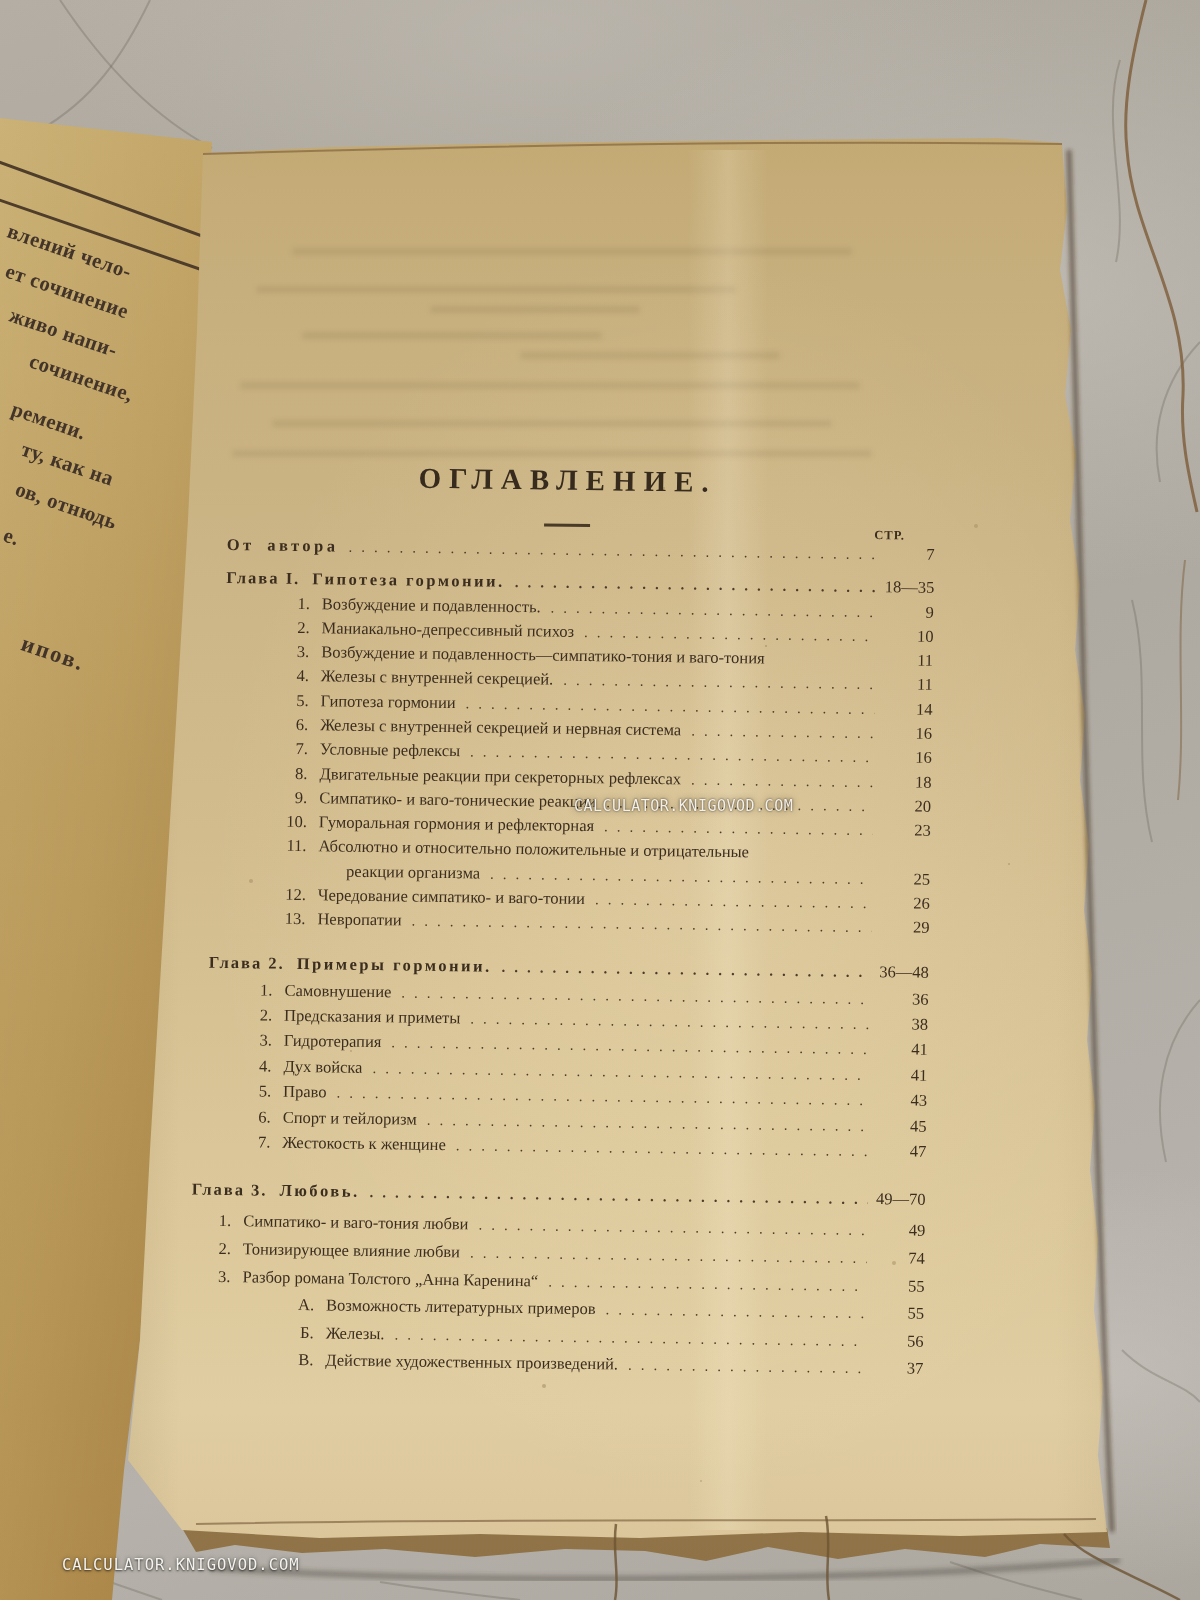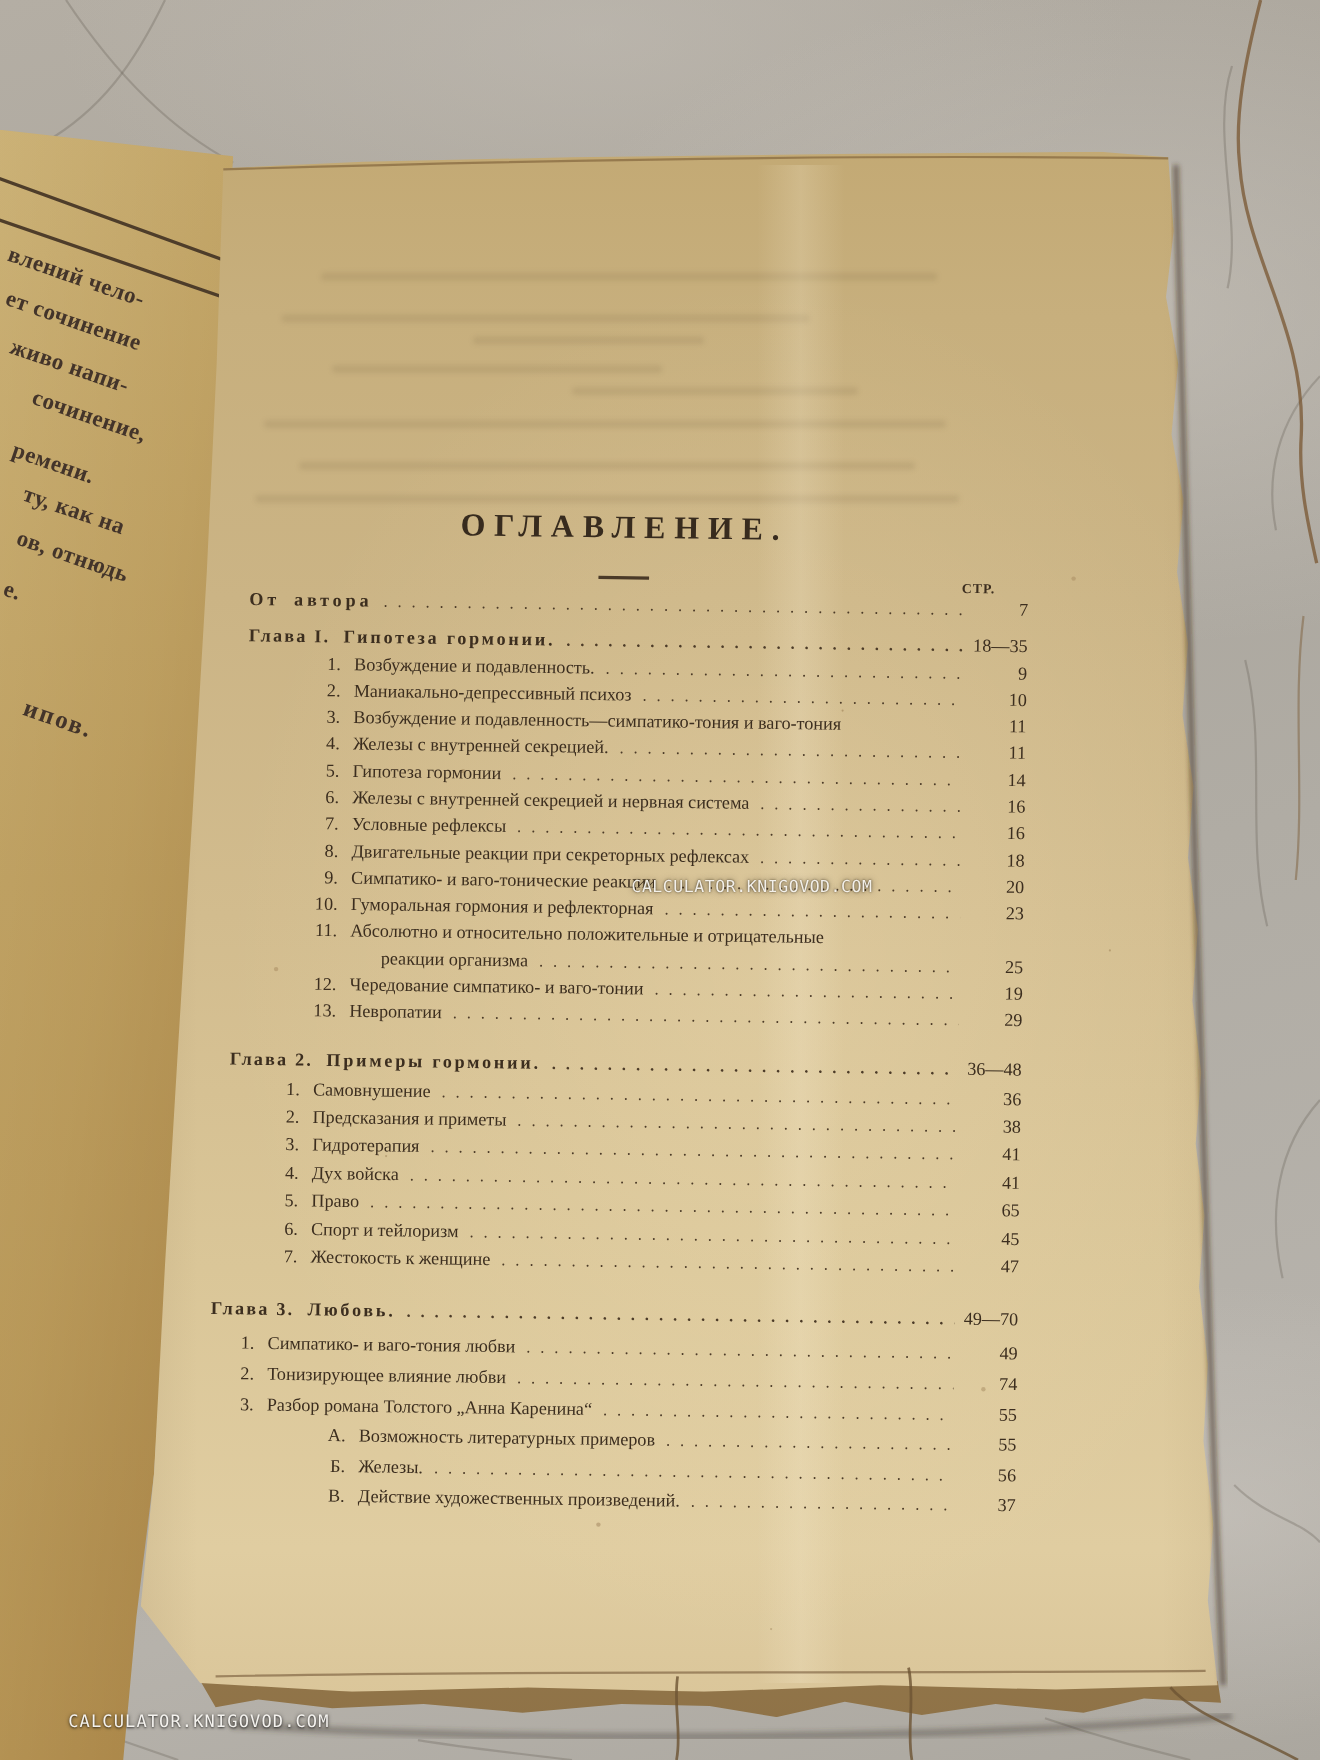--- a/index.html
+++ b/index.html
@@ -271,21 +271,21 @@
             <div class="row cont">
               <span class="num"></span>
               <span class="ttl">реакции организма</span>
               <span class="lead">......................................................................</span>
               <span class="pg">25</span>
             </div>
             <div class="row">
               <span class="num">12.</span>
               <span class="ttl">Чередование симпатико- и ваго-тонии</span>
               <span class="lead">......................................................................</span>
-              <span class="pg">19</span>
+              <span class="pg">26</span>
             </div>
             <div class="row">
               <span class="num">13.</span>
               <span class="ttl">Невропатии</span>
               <span class="lead">......................................................................</span>
               <span class="pg">29</span>
             </div>
           </div>
         </section>
         <section class="chapter ch2">
@@ -317,21 +317,21 @@
             <div class="row">
               <span class="num">4.</span>
               <span class="ttl">Дух войска</span>
               <span class="lead">......................................................................</span>
               <span class="pg">41</span>
             </div>
             <div class="row">
               <span class="num">5.</span>
               <span class="ttl">Право</span>
               <span class="lead">......................................................................</span>
-              <span class="pg">65</span>
+              <span class="pg">43</span>
             </div>
             <div class="row">
               <span class="num">6.</span>
               <span class="ttl">Спорт и тейлоризм</span>
               <span class="lead">......................................................................</span>
               <span class="pg">45</span>
             </div>
             <div class="row">
               <span class="num">7.</span>
               <span class="ttl">Жестокость к женщине</span>

